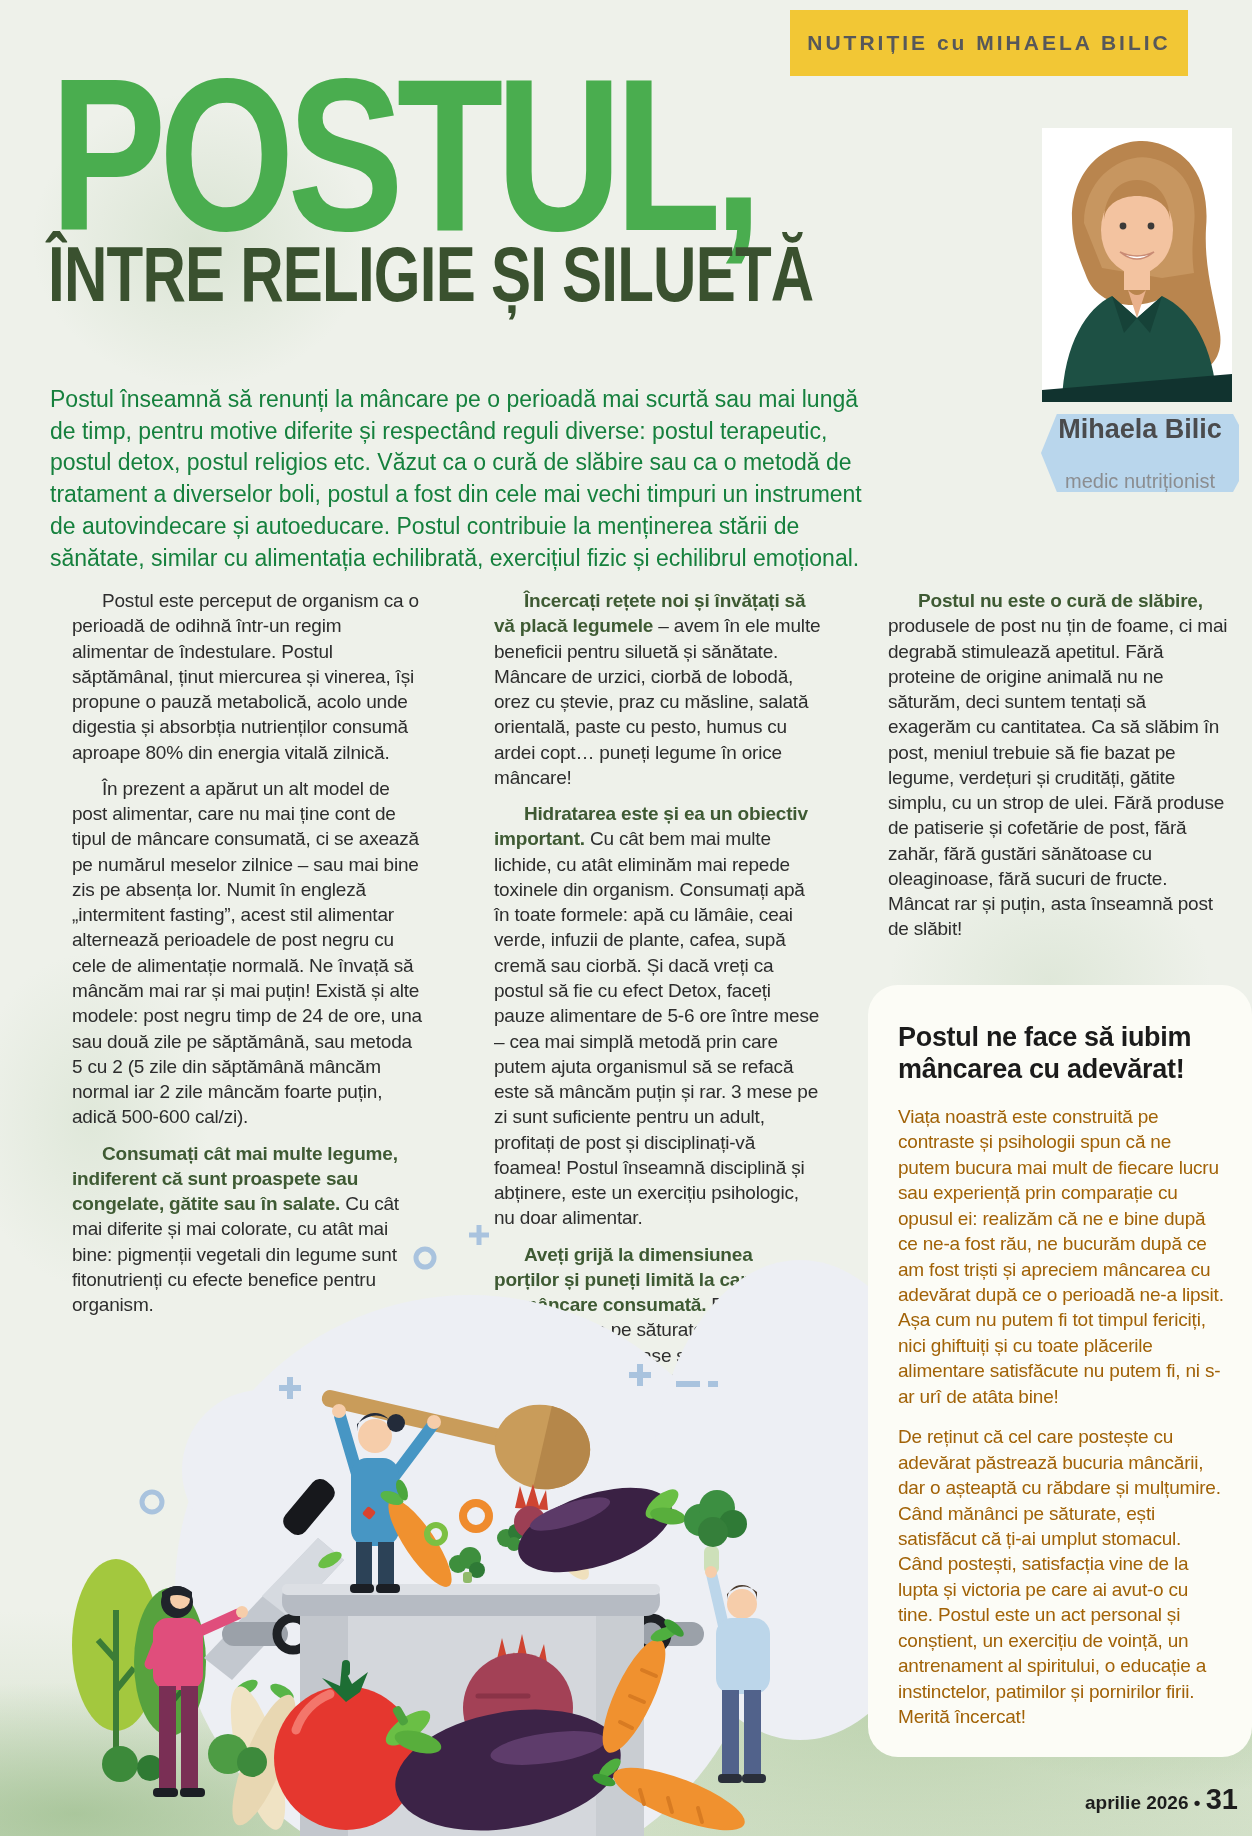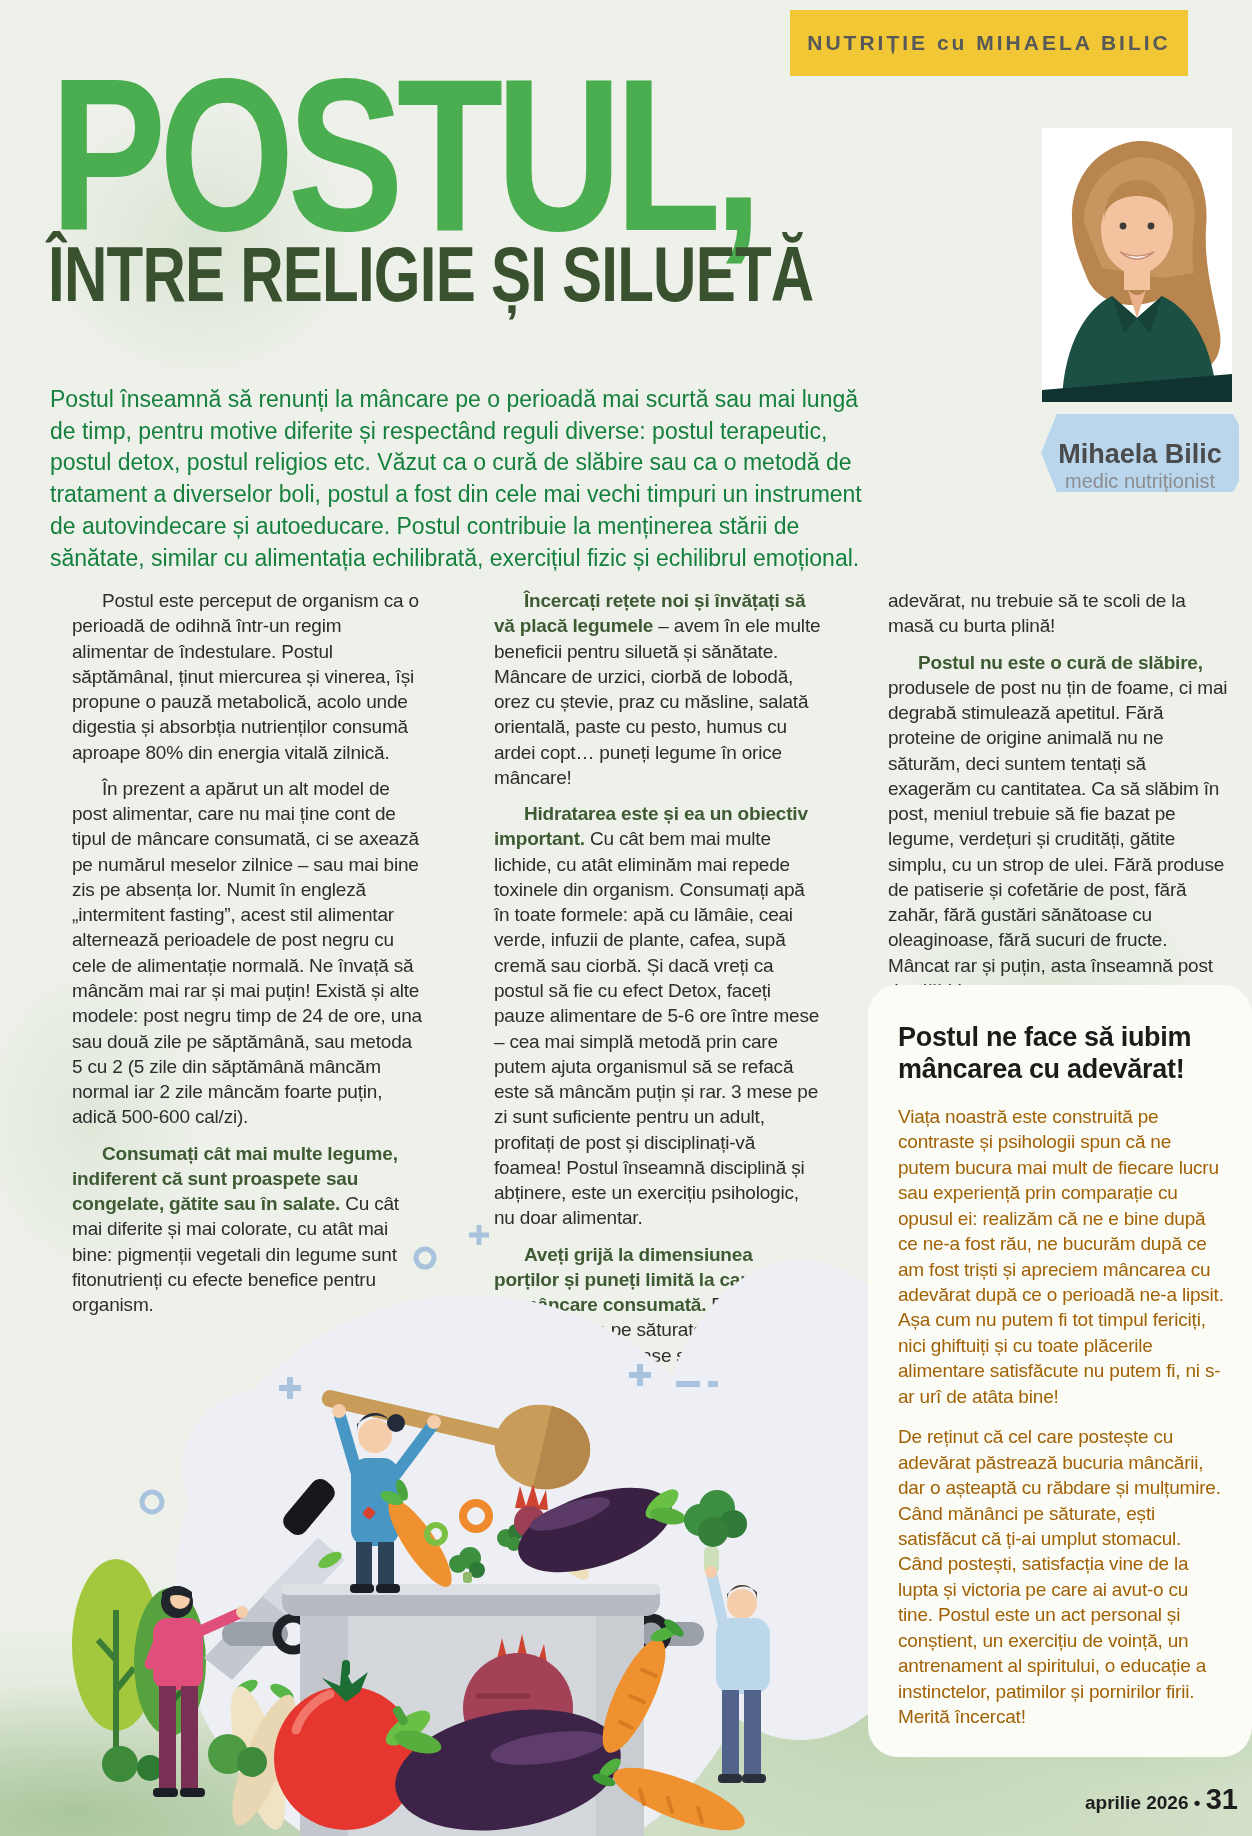--- a/index.html
+++ b/index.html
@@ -22,21 +22,21 @@
           align-items:center;justify-content:center;font-weight:bold;font-size:21px;
           letter-spacing:3px;margin-left:40px;}
   .main-title{position:absolute;left:50px;top:46px;font-weight:bold;font-size:218px;
           line-height:1;letter-spacing:-9px;transform:scaleX(.8);transform-origin:left top;white-space:nowrap;}
   .sub-title{position:absolute;left:48px;top:234px;font-weight:bold;font-size:77px;
           line-height:1.05;letter-spacing:-1px;transform:scaleX(.78);transform-origin:left top;white-space:nowrap;}
   .intro{position:absolute;left:50px;top:384px;width:838px;font-size:23px;line-height:1.38;color:#15803d;}
   .photo{position:absolute;left:1042px;top:128px;width:190px;height:274px;background:#fff;overflow:hidden;}
   .author-tag{position:absolute;left:1041px;top:414px;width:198px;height:78px;background:#b9d6ec;
       clip-path:polygon(8% 0,97% 0,100% 14%,100% 86%,97% 100%,8% 100%,0 50%);
-      display:flex;flex-direction:column;align-items:center;justify-content:flex-end;line-height:1.12;}
+      display:flex;flex-direction:column;align-items:center;justify-content:space-between;line-height:1.12;}
   .author-name{font-weight:bold;font-size:27px;color:#4a4b4d;}
   .author-role{font-size:20px;color:#8b8d90;}
   .col{position:absolute;top:588px;font-size:19px;line-height:1.33;letter-spacing:-.2px;}
   .col p{margin:0 12px 11px;text-indent:30px;}
   .col p.noindent{text-indent:0;}
   .col1{left:60px;width:374px;}
   .col2{left:482px;width:352px;}
   .col3{left:876px;width:368px;}
   .lead{font-weight:bold;color:#3e5a33;}
   .col-heading{font-weight:bold;color:#3e5a33;font-size:20.5px;line-height:1.22;margin:16px 0 12px;letter-spacing:0;}
@@ -97,21 +97,20 @@
     <p><span class="lead">Consumați cât mai multe legume, indiferent că sunt proaspete sau congelate, gătite sau în salate.</span><span> Cu cât mai diferite și mai colorate, cu atât mai bine: pigmenții vegetali din legume sunt fitonutrienți cu efecte benefice pentru organism.</span></p>
   </div>
 
   <div class="col col2">
     <p><span class="lead">Încercați rețete noi și învățați să vă placă legumele</span><span> – avem în ele multe beneficii pentru siluetă și sănătate. Mâncare de urzici, ciorbă de lobodă, orez cu ștevie, praz cu măsline, salată orientală, paste cu pesto, humus cu ardei copt… puneți legume în orice mâncare!</span></p>
     <p><span class="lead">Hidratarea este și ea un obiectiv important.</span><span> Cu cât bem mai multe lichide, cu atât eliminăm mai repede toxinele din organism. Consumați apă în toate formele: apă cu lămâie, ceai verde, infuzii de plante, cafea, supă cremă sau ciorbă. Și dacă vreți ca postul să fie cu efect Detox, faceți pauze alimentare de 5-6 ore între mese – cea mai simplă metodă prin care putem ajuta organismul să se refacă este să mâncăm puțin și rar. 3 mese pe zi sunt suficiente pentru un adult, profitați de post și disciplinați-vă foamea! Postul înseamnă disciplină și abținere, este un exercițiu psihologic, nu doar alimentar.</span></p>
     <p><span class="lead">Aveți grijă la dimensiunea porților și puneți limită la cantitatea de mâncare consumată.</span><span> Produsele de post mâncate pe săturate duc rapid la îngrășat, din făinoase și grăsime organismul face ușor kilograme în plus. Dacă ții post cu</span></p>
   </div>
 
   <div class="col col3">
-    <p class="noindent">adevărat, nu trebuie să te scoli de la masă cu burta plină!</p>
     <p><span class="lead">Postul nu este o cură de slăbire,</span><span> produsele de post nu țin de foame, ci mai degrabă stimulează apetitul. Fără proteine de origine animală nu ne săturăm, deci suntem tentați să exagerăm cu cantitatea. Ca să slăbim în post, meniul trebuie să fie bazat pe legume, verdețuri și crudități, gătite simplu, cu un strop de ulei. Fără produse de patiserie și cofetărie de post, fără zahăr, fără gustări sănătoase cu oleaginoase, fără sucuri de fructe. Mâncat rar și puțin, asta înseamnă post de slăbit!</span></p>
   </div>
 
   <svg class="illu" width="870" height="696" viewBox="0 0 870 696">
 
     <circle cx="470" cy="450" r="295" fill="#edeff4"></circle>
     <circle cx="262" cy="330" r="80" fill="#edeff4"></circle>
     <ellipse cx="800" cy="360" rx="150" ry="240" fill="#edeff4"></ellipse>
 
     <g stroke="#a9c3de" fill="none">

